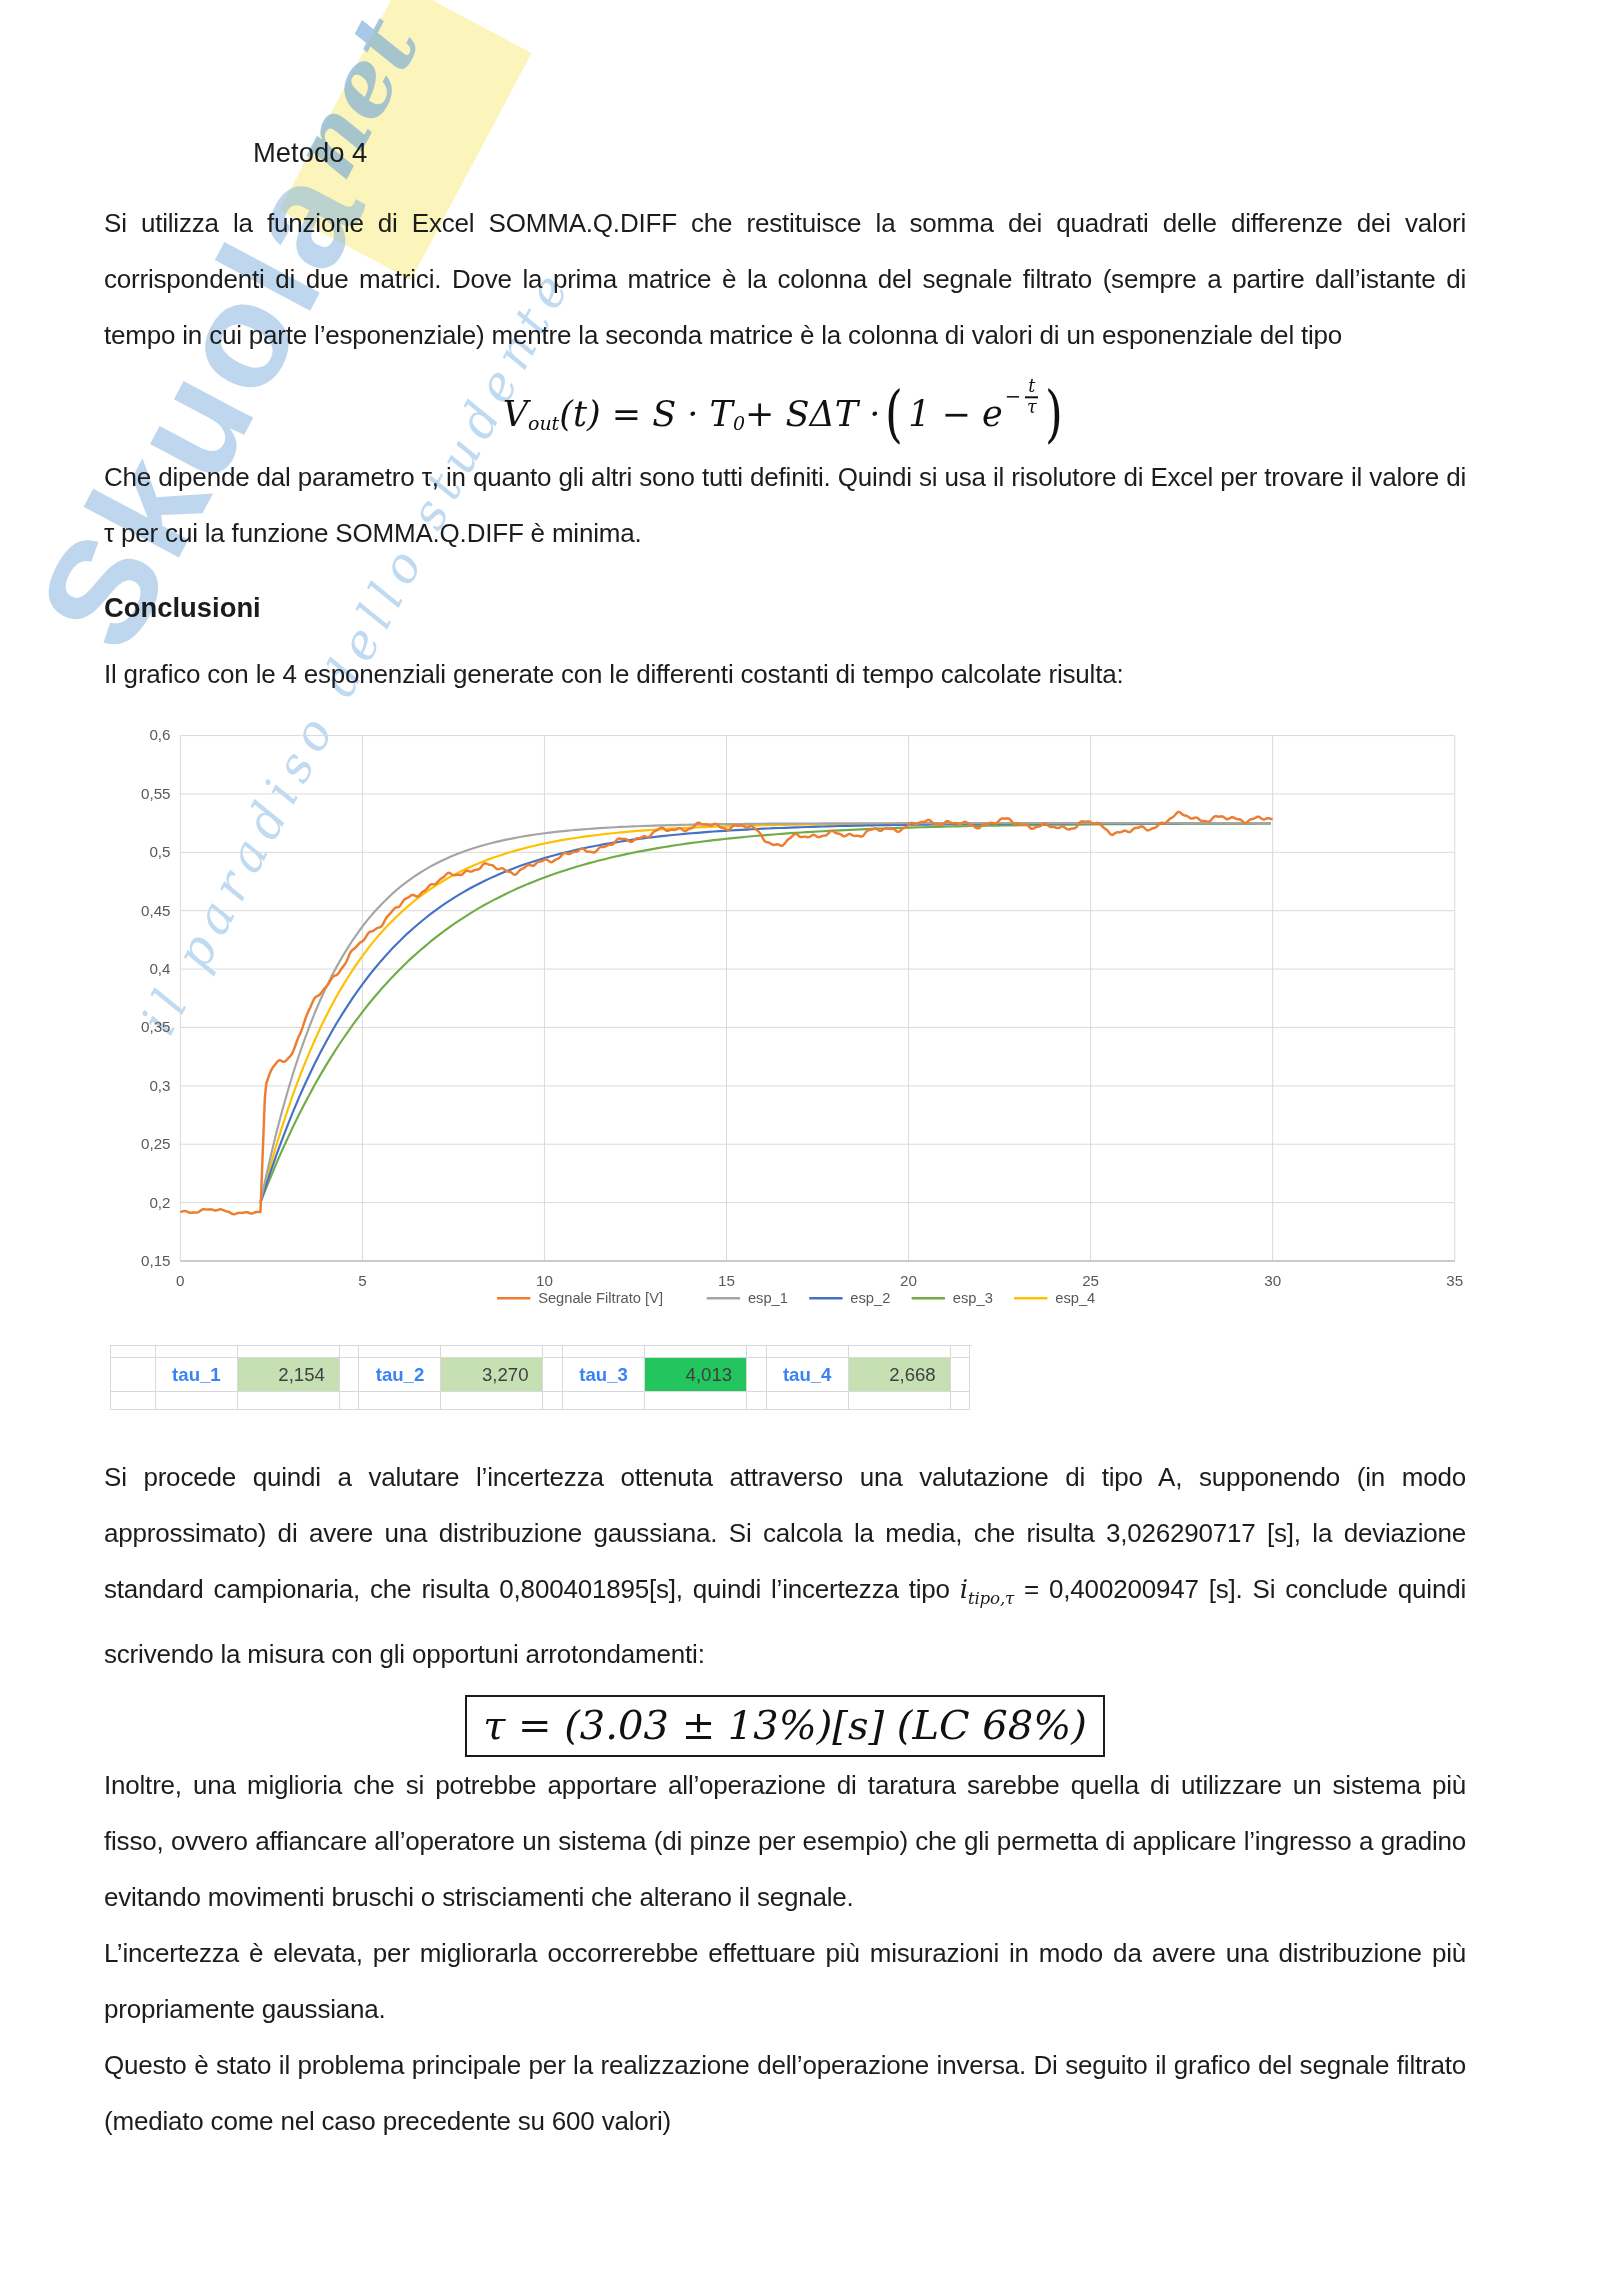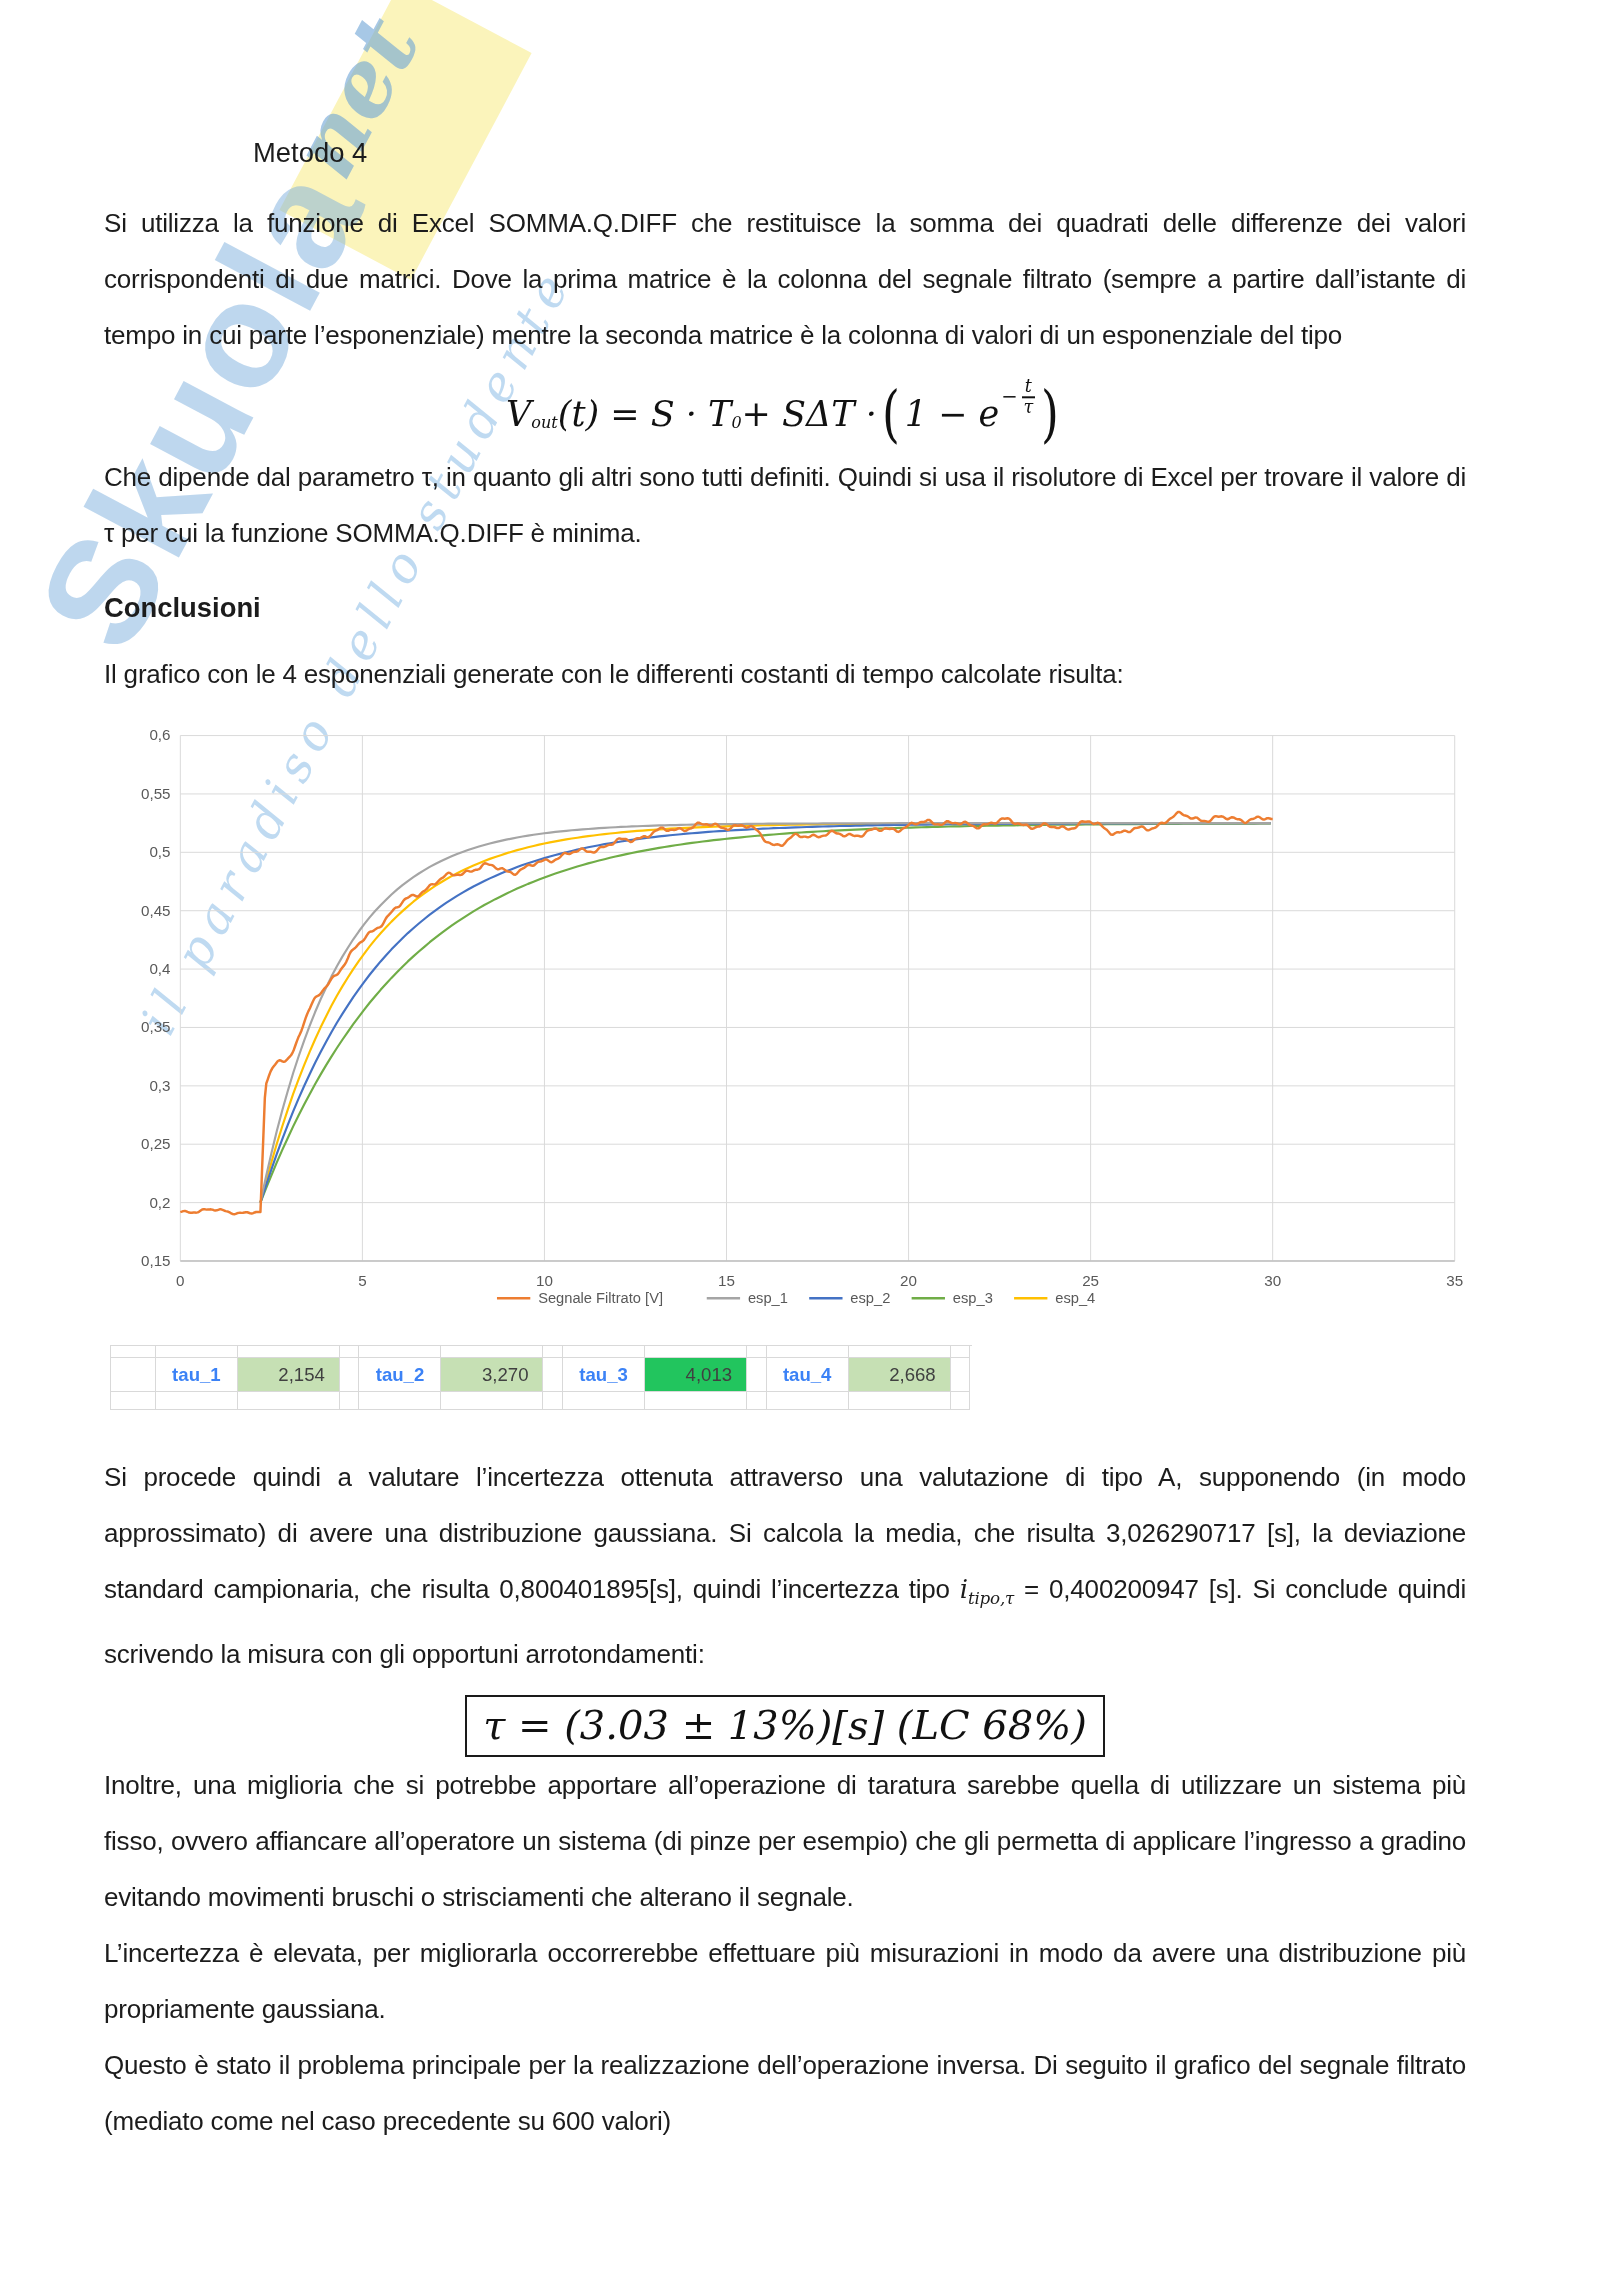--- a/index.html
+++ b/index.html
@@ -39,21 +39,21 @@
     text-align:justify;margin:0 0 0 0;
   }
   .sp{margin-top:25.5px;}
   h2.concl{font-size:27.4px;font-weight:bold;margin:31px 0 0 0;}
   
   .formula-wrap{margin:15.7px 0 0 0;text-align:center;}
   .math{
     font-family:"DejaVu Serif",serif;font-style:italic;font-size:35px;color:#111;
     display:inline-flex;align-items:center;
   }
-  .math sub{font-size:16px;font-style:italic;transform:translateY(8.8px);letter-spacing:0;}
+  .math sub{font-size:19px;font-style:italic;transform:translateY(8.8px);letter-spacing:0;}
   .paren{font-size:61px;font-weight:200;font-style:normal;transform:scaleX(0.75);margin:0 2px;}
   .mexp{
     display:inline-flex;align-items:center;font-size:19.6px;
     transform:translateY(-16.7px);margin-left:2px;
   }
   .mfrac{display:inline-flex;flex-direction:column;align-items:center;margin-left:2.9px;line-height:1.05;}
   .mfrac .num{border-bottom:2px solid #111;padding:0 2.9px;font-size:17.6px;}
   .mfrac .den{padding:0 2.9px;font-size:17.6px;}
   
   .boxed-wrap{text-align:center;margin:13.7px 0 0 0;}

